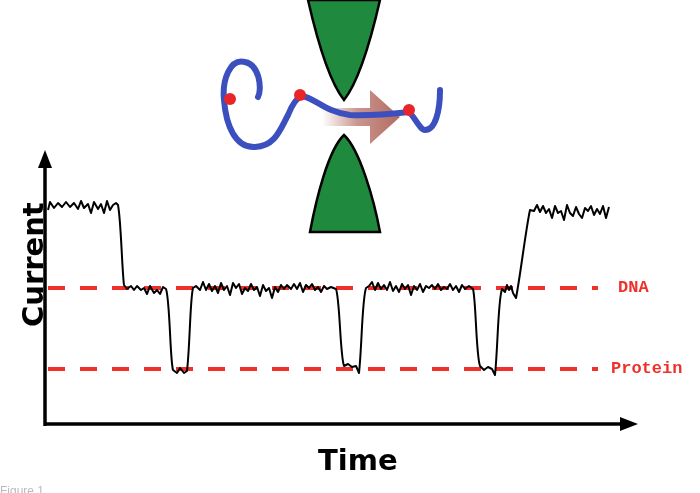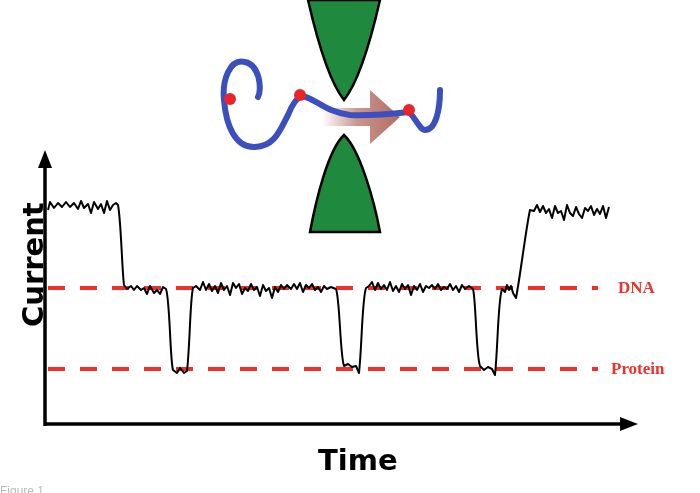--- a/index.html
+++ b/index.html
@@ -1,21 +1,21 @@
 <!DOCTYPE html>
 <html><head>
 <meta charset="utf-8">
 <style>
   html, body { margin:0; padding:0; background:#ffffff; }
   body { width:700px; height:493px; overflow:hidden; position:relative; font-family:"Liberation Sans", sans-serif; }
   #fig { position:absolute; left:0; top:0; }
   .lbl { position:absolute; font-family:"DejaVu Sans", sans-serif; font-weight:bold; }
   #ylabel { left:-12px; top:265px; font-size:29px; color:#000; transform:rotate(-90deg); transform-origin:center; width:90px; text-align:center; }
   #xlabel { left:318px; top:443px; font-size:29px; color:#000; }
-  .level-lbl { font-family:Liberation Serif, serif; font-weight:bold; font-size:17px; color:#f0302a; }
+  .level-lbl { font-family:Liberation Mono, monospace; font-weight:bold; font-size:17px; color:#f0302a; }
   #dna-lbl { left:618px; top:278px; }
   #prot-lbl { left:611px; top:359px; }
   #caption { position:absolute; left:0; top:484px; font-size:12px; color:#bbb; }
 </style>
 </head>
 <body>
 
 <svg id="fig" width="700" height="493" viewBox="0 0 700 493" xmlns="http://www.w3.org/2000/svg">
   <defs>
     <linearGradient id="arrowGrad" x1="0" y1="0" x2="1" y2="0">

